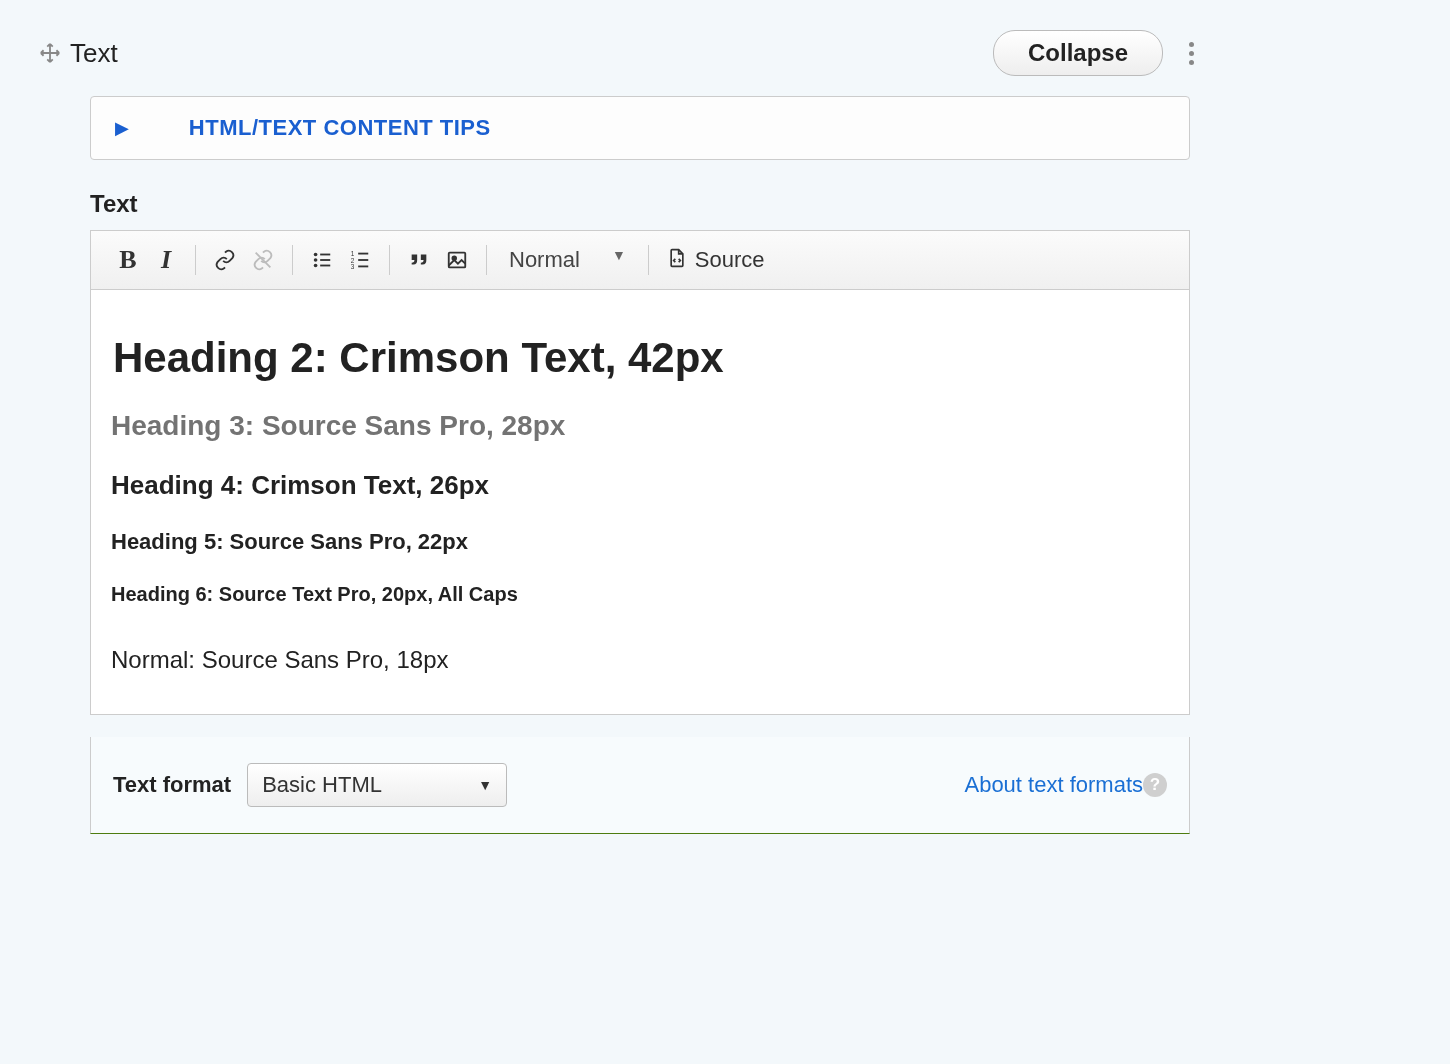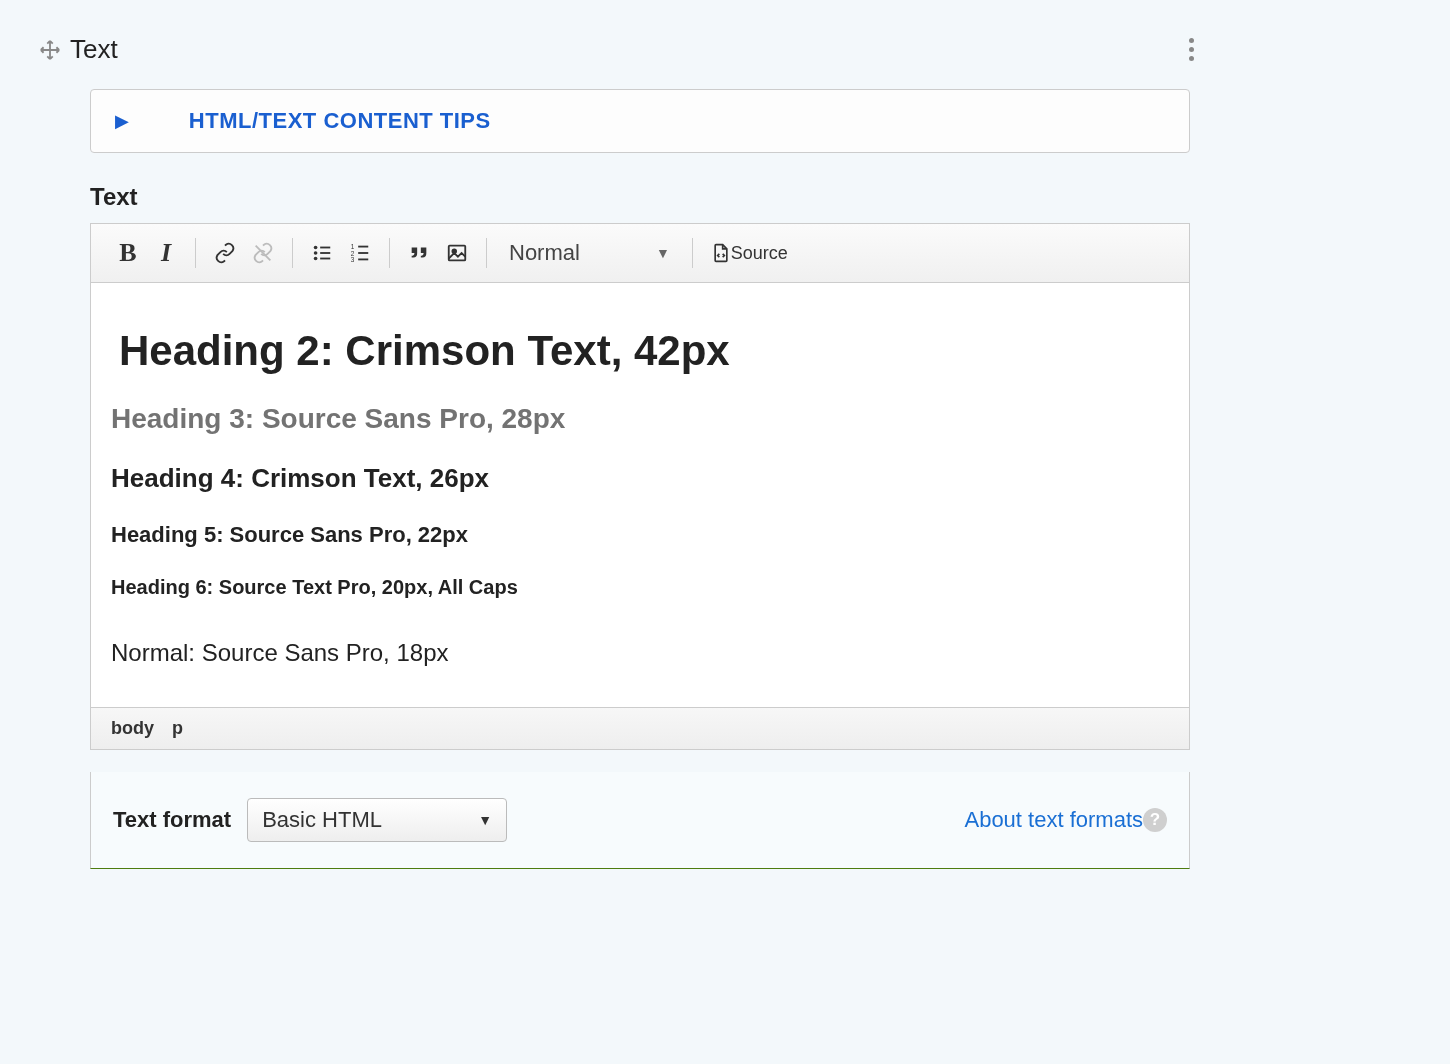--- a/index.html
+++ b/index.html
@@ -113,42 +113,42 @@
   .tsep {
     width: 1px;
     height: 30px;
     background: #ccc;
     margin: 0 10px;
   }
   .bold-glyph { font-weight: 900; font-size: 26px; font-family: "Times New Roman", serif; }
   .italic-glyph { font-style: italic; font-weight: 700; font-size: 26px; font-family: "Times New Roman", serif; }
   .format-select {
     display: flex;
-    align-items: center;
-    gap: 76px;
+    gap: 32px;
     padding: 4px 12px;
     cursor: pointer;
     font-size: 22px;
     color: #444;
   }
   .format-caret { color: #666; font-size: 14px; }
   .source-btn {
     display: flex;
-    align-items: flex-end;
+    align-items: flex-start;
+    gap: 8px;
     padding: 4px 8px;
     cursor: pointer;
-    font-size: 18px;
+    font-size: 22px;
     color: #333;
   }
   .source-btn svg { width: 20px; height: 22px; }
   .editor-content {
     padding: 24px 20px 30px 20px;
     min-height: 420px;
   }
-  .editor-content .h2 { font-size: 42px; font-weight: 700; margin: 20px 8px; color: #222; }
+  .editor-content .h2 { font-size: 42px; font-weight: 700; margin: 20px 2px; color: #222; }
   .editor-content .h3 { font-size: 28px; font-weight: 700; margin: 28px 0 20px 0; color: #737373; }
   .editor-content .h4 { font-size: 26px; font-weight: 700; margin: 28px 0 20px 0; color: #222; }
   .editor-content .h5 { font-size: 22px; font-weight: 700; margin: 28px 0 20px 0; color: #222; }
   .editor-content .h6 { font-size: 20px; font-weight: 700; margin: 28px 0 20px 0; color: #222; }
   .editor-content .pnorm { font-size: 24px; font-weight: 400; margin: 40px 0 10px 0; color: #222; }
   .elements-path {
     background: linear-gradient(#f7f7f7, #eee);
     border-top: 1px solid #ccc;
     padding: 10px 20px;
     font-size: 18px;
@@ -206,20 +206,21 @@
 
 <div class="panel">
 
   <div class="panel-header">
     <div class="drag-handle">
       <svg viewBox="0 0 24 24">
           <path d="M12 2 L12 22 M2 12 L22 12 M12 2 L9 5 M12 2 L15 5 M12 22 L9 19 M12 22 L15 19 M2 12 L5 9 M2 12 L5 15 M22 12 L19 9 M22 12 L19 15"></path>
         </svg>
     </div>
     <div class="panel-title">Text</div>
+    <button class="collapse-btn">Collapse</button>
     <div class="kebab">
       <span></span>
         <span></span>
         <span></span>
     </div>
   </div>
 
   <div class="body-area">
 
     <div class="tips-box">
@@ -304,24 +305,20 @@
 
       <div class="editor-content">
         <div class="h2">Heading 2: Crimson Text, 42px</div>
         <div class="h3">Heading 3: Source Sans Pro, 28px</div>
         <div class="h4">Heading 4: Crimson Text, 26px</div>
         <div class="h5">Heading 5: Source Sans Pro, 22px</div>
         <div class="h6">Heading 6: Source Text Pro, 20px, All Caps</div>
         <div class="pnorm">Normal: Source Sans Pro, 18px</div>
       </div>
 
-      <div class="elements-path">
-        <span>body</span>
-        <span>p</span>
-      </div>
     </div>
 
     <div class="format-row">
       <div class="format-label">Text format</div>
       <div class="format-dropdown">
         <span>Basic HTML</span>
         <span class="caret">▼</span>
       </div>
       <div class="about-link">
         <span>About text formats</span>

